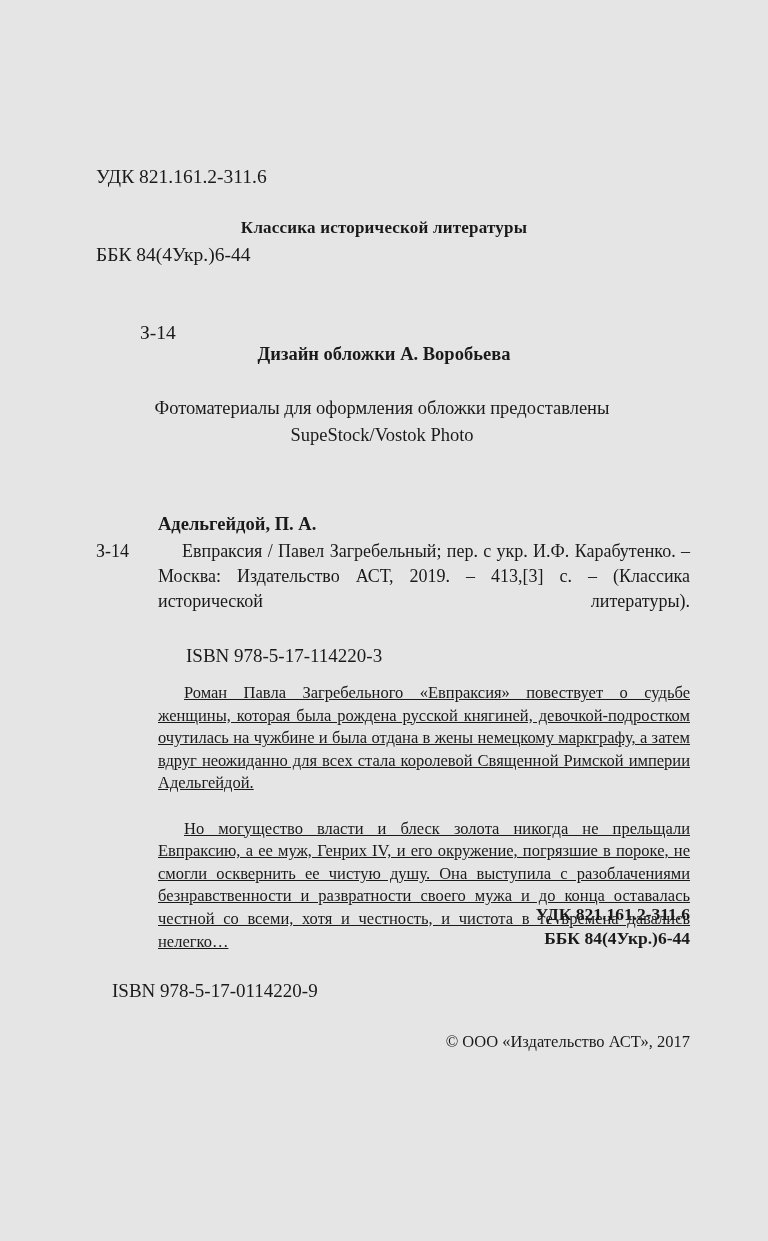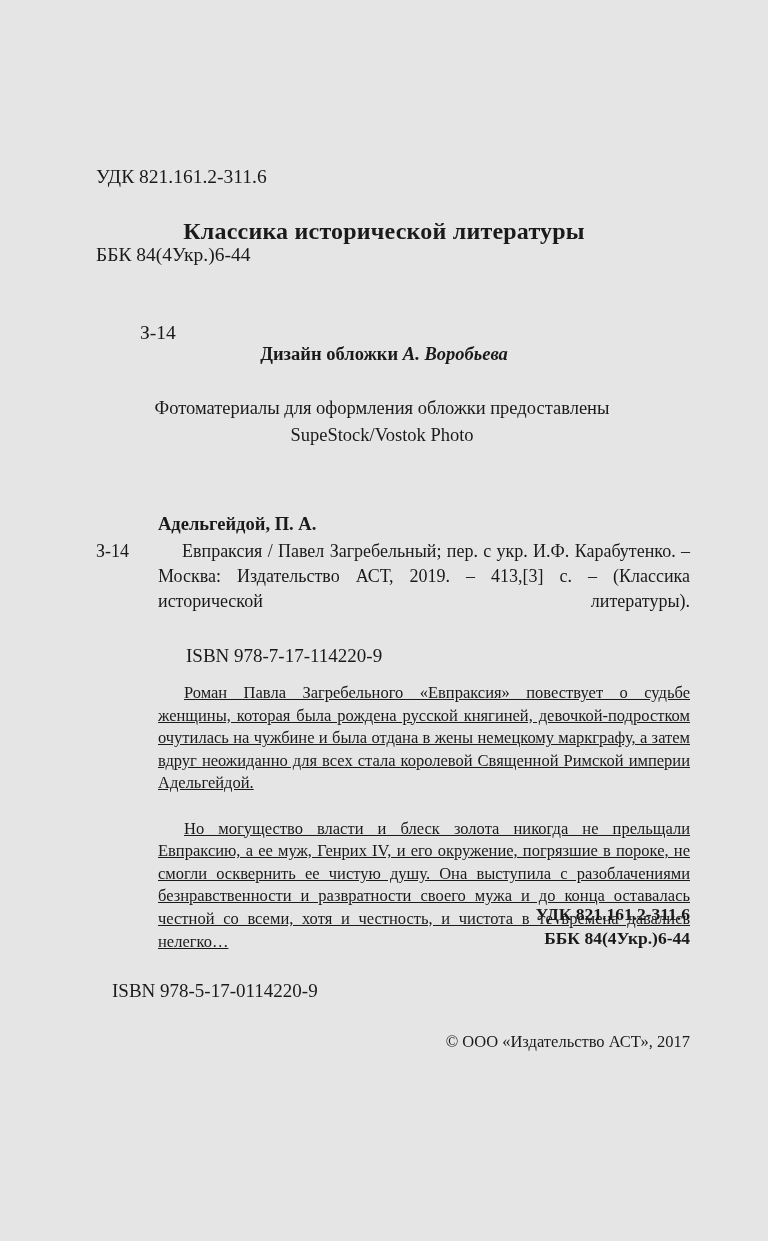--- a/index.html
+++ b/index.html
@@ -32,37 +32,36 @@
   .class-line { display: block; }
   .class-line.indent { padding-left: 44px; }
 
   
   .series-title {
     position: absolute;
     left: 0;
     right: 0;
     top: 218px;
     text-align: center;
-    font-size: 24px;
+    font-size: 17px;
     font-weight: bold;
     letter-spacing: 0.2px;
   }
 
   
   .cover-design {
     position: absolute;
     left: 0;
     right: 0;
     top: 344px;
     text-align: center;
     font-size: 18.5px;
     font-weight: bold;
   }
   .cover-design .designer-name {
-    font-style: italic;
     font-weight: bold;
   }
   .photo-credit {
     position: absolute;
     left: 0;
     right: 4px;
     top: 395px;
     text-align: center;
     font-size: 18.5px;
     line-height: 27px;
@@ -192,21 +191,21 @@
   </div>
 
   <div class="record">
     <div class="record-author">Адельгейдой, П. А.</div>
     <div class="record-body">
       <span class="record-mark">З-14</span>
       <div class="record-text">Евпраксия / Павел Загребельный; пер. с укр. И.Ф. Карабутенко. – Москва: Издательство АСТ, 2019. – 413,[3] с. – (Классика исторической литературы).</div>
     </div>
   </div>
 
-  <div class="isbn-inner">ISBN 978-7-17-114220-9</div>
+  <div class="isbn-inner">ISBN 978-5-17-114220-3</div>
 
   <div class="annotation">
     <p>Роман Павла Загребельного «Евпраксия» повествует о судьбе женщины, которая была рождена русской княгиней, девочкой-подростком очутилась на чужбине и была отдана в жены немецкому маркграфу, а затем вдруг неожиданно для всех стала королевой Священной Римской империи Адельгейдой.</p>
     <p class="last">Но могущество власти и блеск золота никогда не прельщали Евпраксию, а ее муж, Генрих IV, и его окружение, погрязшие в пороке, не смогли осквернить ее чистую душу. Она выступила с разоблачениями безнравственности и развратности своего мужа и до конца оставалась честной со всеми, хотя и честность, и чистота в те времена давались нелегко…</p>
   </div>
 
   <div class="class-repeat">
     <span class="line">УДК 821.161.2-311.6</span>
     <span class="line">ББК 84(4Укр.)6-44</span>
   </div>

